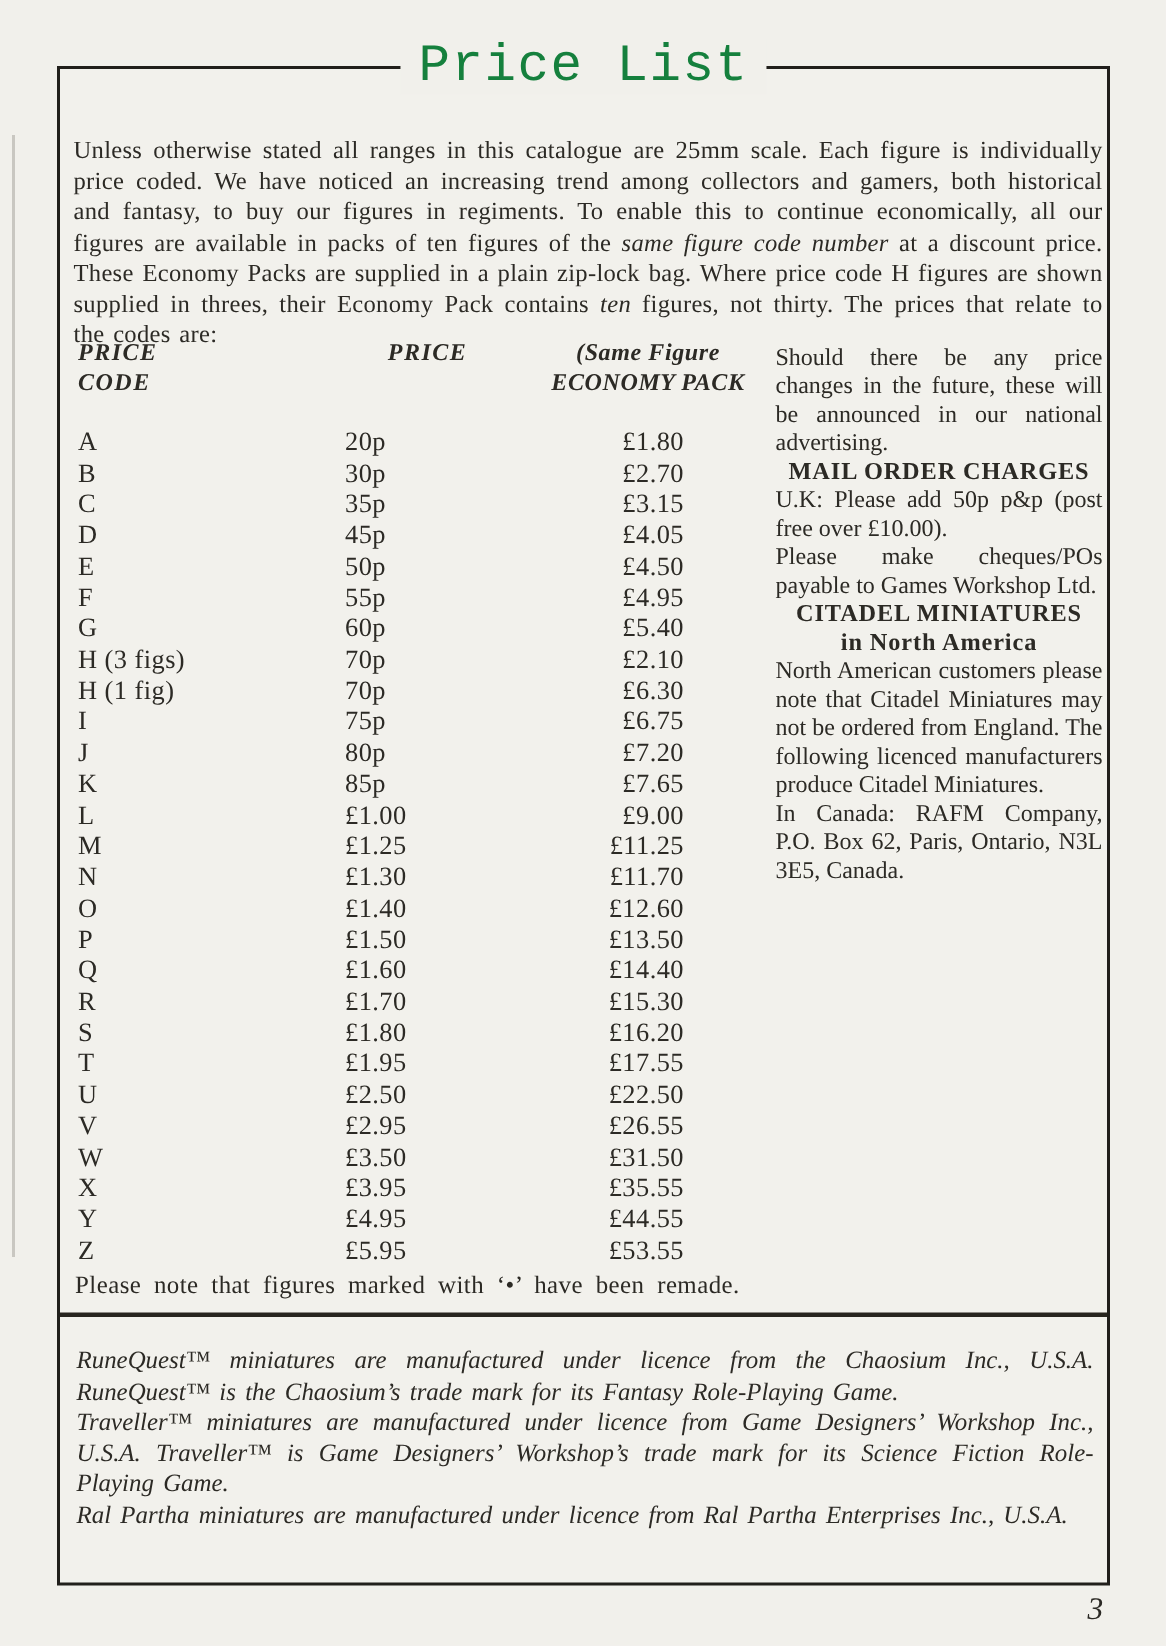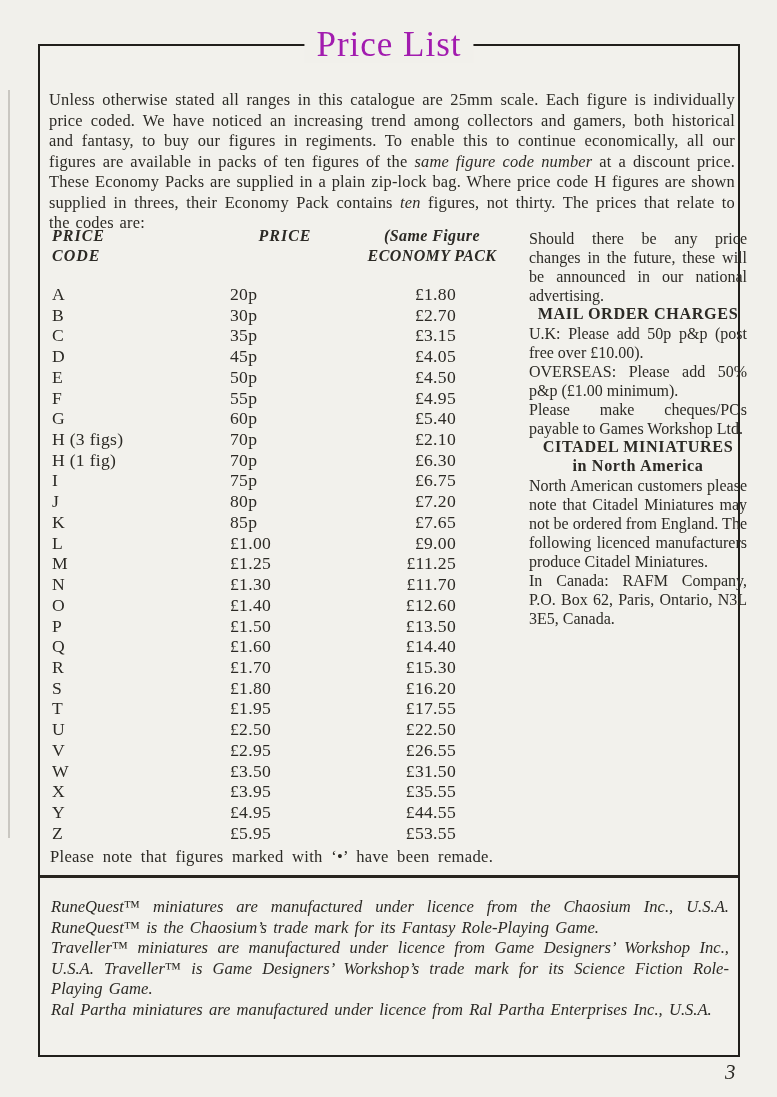--- a/index.html
+++ b/index.html
@@ -21,21 +21,22 @@
     box-sizing:border-box;
     background:#f2f1ec;
   }
   .title{
     position:absolute;top:-20px;left:50%;transform:translateX(-50%);
     background:#f1f0eb;
     padding:0 12px;
     font-size:35px;line-height:37px;
     letter-spacing:1px;
     white-space:nowrap;
-    color:#a21caf;
+    color:#15803d;
+    font-family:Liberation Mono, monospace;
   }
   .intro{
     position:absolute;left:9px;top:44px;width:686px;
     margin:0;
     font-size:16.4px;line-height:20.5px;
     text-align:justify;
     letter-spacing:0.2px;
     word-spacing:1.5px;
   }
   .columns{position:absolute;left:0;top:180px;width:100%;}
@@ -59,21 +60,20 @@
   .tnote{
     margin:4px 0 0 -2px;
     font-size:16.6px;line-height:20px;
     word-spacing:4px;letter-spacing:0.3px;
   }
   
   .side-col{
     position:absolute;left:477px;top:3px;width:218px;
     font-size:16px;line-height:19px;
     text-align:justify;
-    margin-left:12px;
   }
   .side-col p{margin:0;}
   .sc-head{
     text-align:center;font-weight:bold;letter-spacing:0.6px;
     font-size:16.2px;line-height:19px;margin:0;
   }
   .m-mail{margin-top:10px;}
   .m-citadel{margin-top:4px;}
   .m-america{margin-top:8px;}
   .m-canada{margin-top:10px;}
@@ -259,21 +259,20 @@
             <span class="cell-econ">£53.55</span>
           </div>
         </div>
       <p class="tnote">Please note that figures marked with ‘•’ have been remade.</p>
     </div>
 
     <div class="side-col">
       <p>Should there be any price changes in the future, these will be announced in our national advertising.</p>
       <p class="sc-head m-mail">MAIL ORDER CHARGES</p>
       <p>U.K: Please add 50p p&amp;p (post free over £10.00).</p>
-      <p>OVERSEAS: Please add 50% p&amp;p (£1.00 minimum).</p>
       <p>Please make cheques/POs payable to Games Workshop Ltd.</p>
       <p class="sc-head m-citadel">CITADEL MINIATURES</p>
       <p class="sc-head">in North America</p>
       <p>North American customers please note that Citadel Miniatures may not be ordered from England. The following licenced manufacturers produce Citadel Miniatures.</p>
       <p class="m-canada">In Canada: RAFM Company, P.O. Box 62, Paris, Ontario, N3L 3E5, Canada.</p>
     </div>
 
   </div>
 
   <div class="rule"></div>

